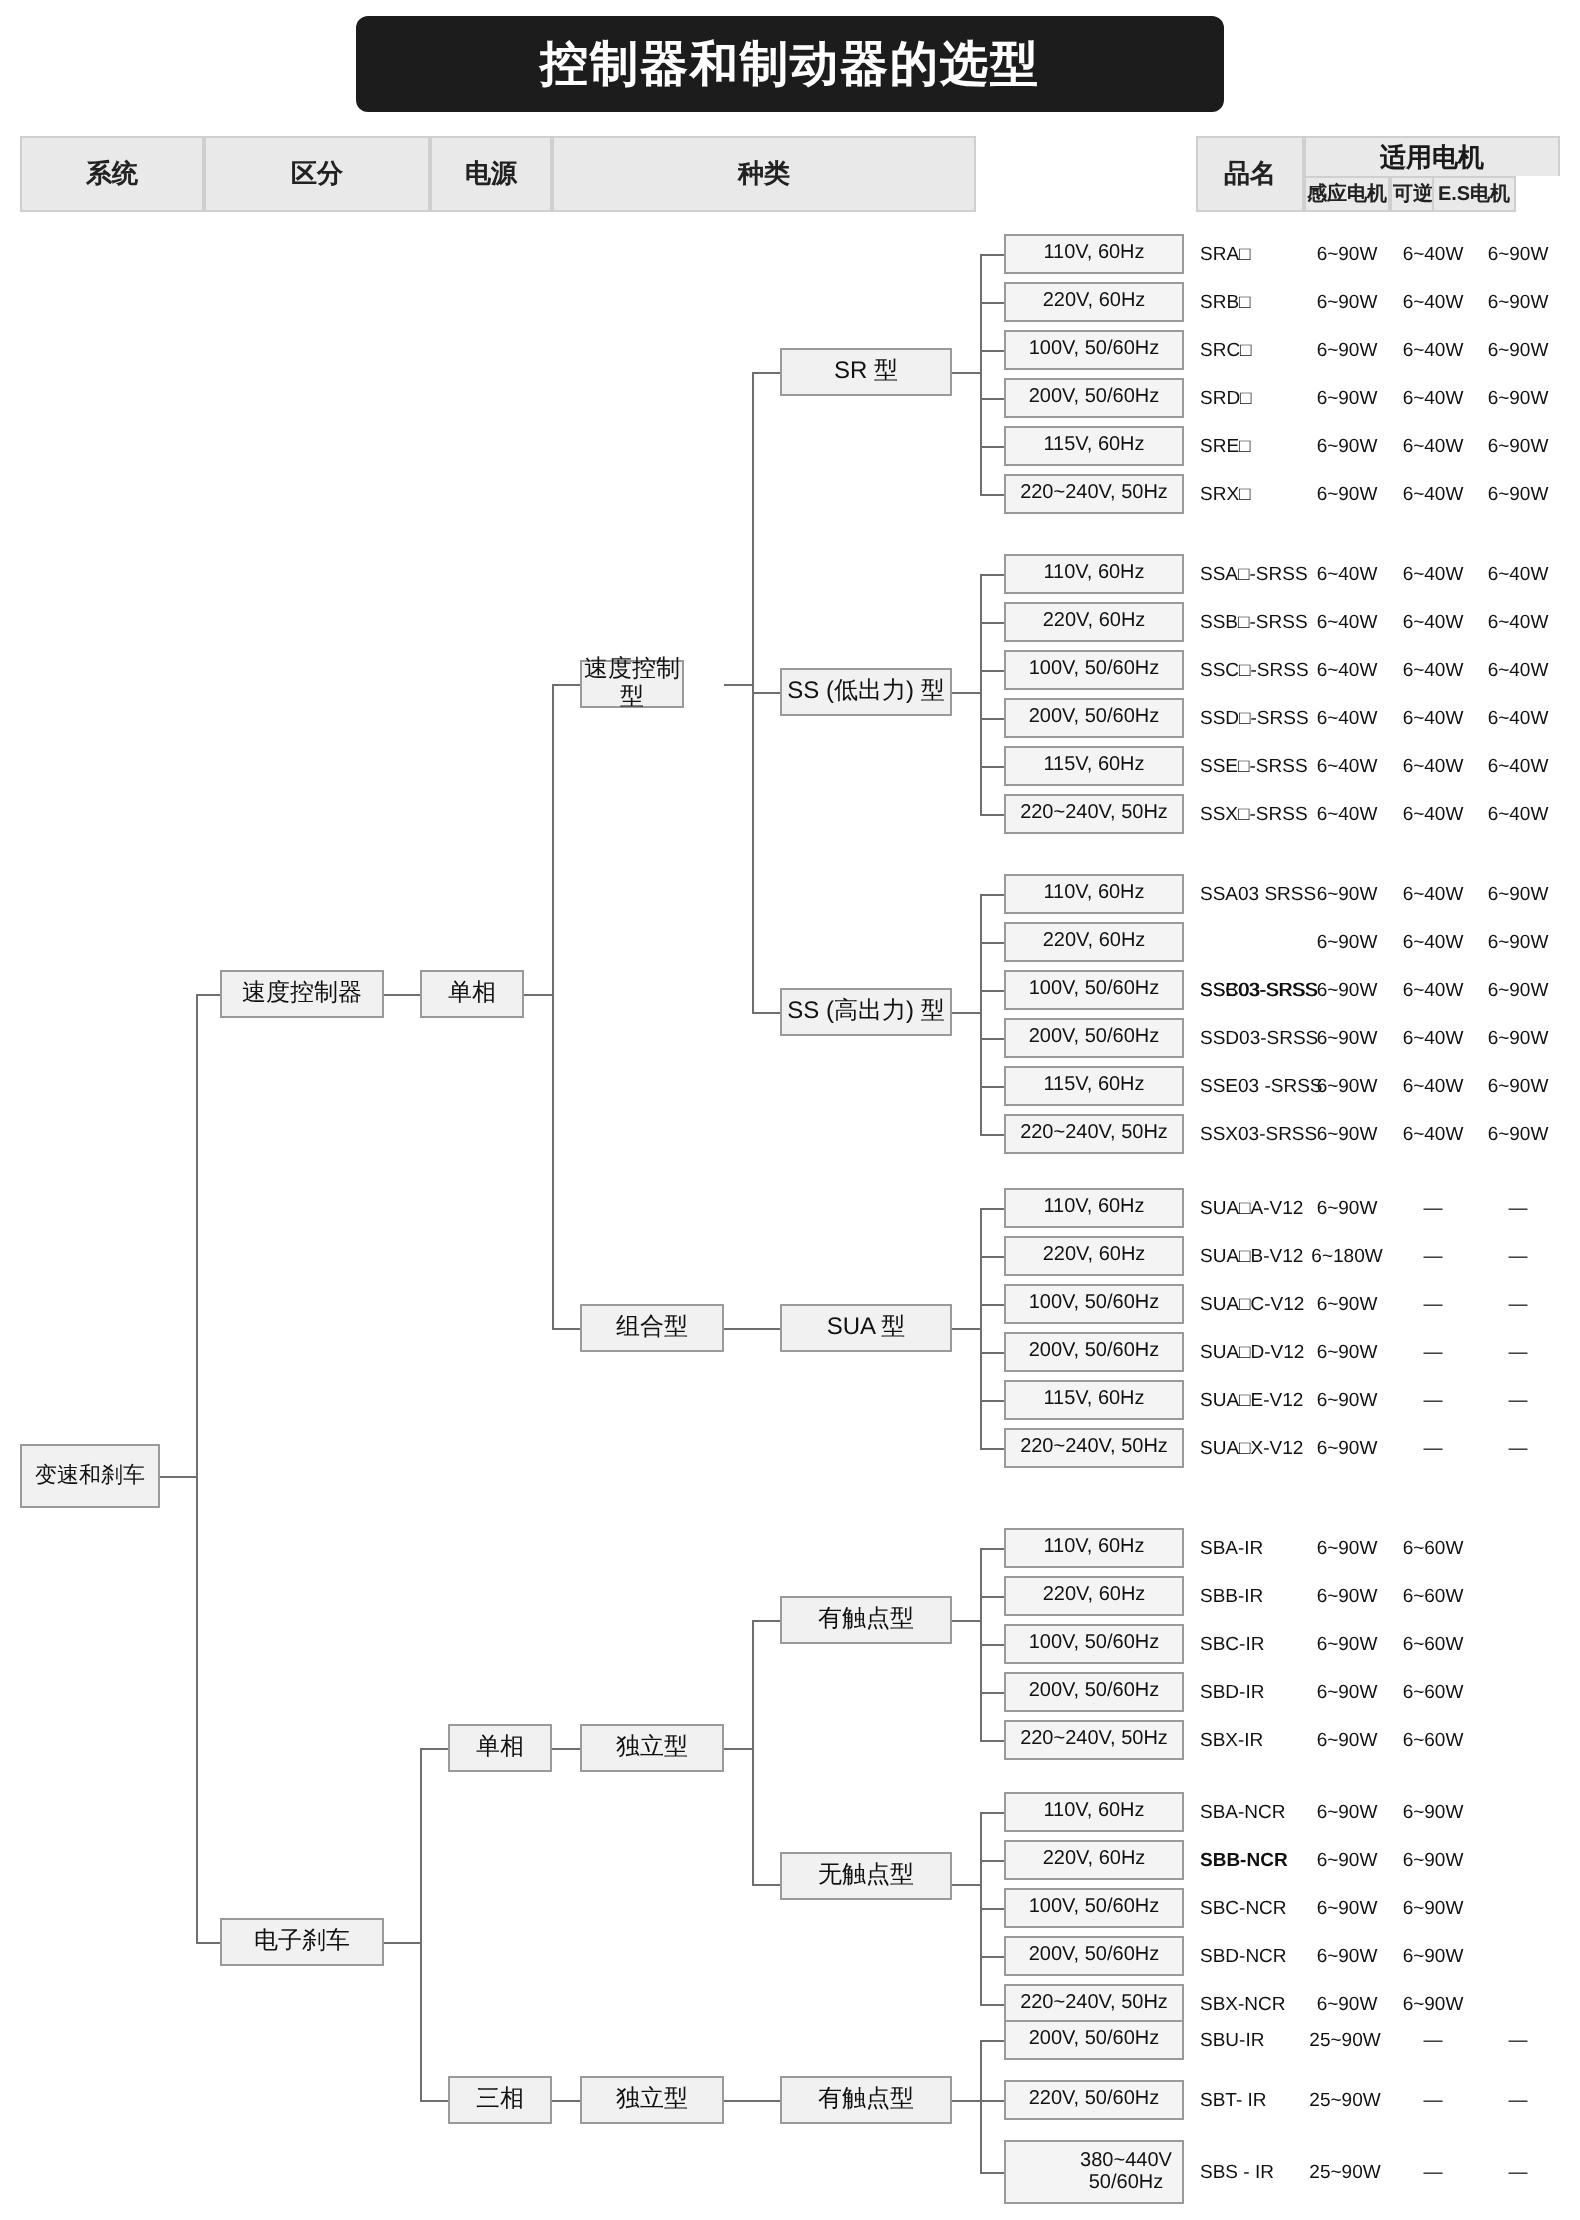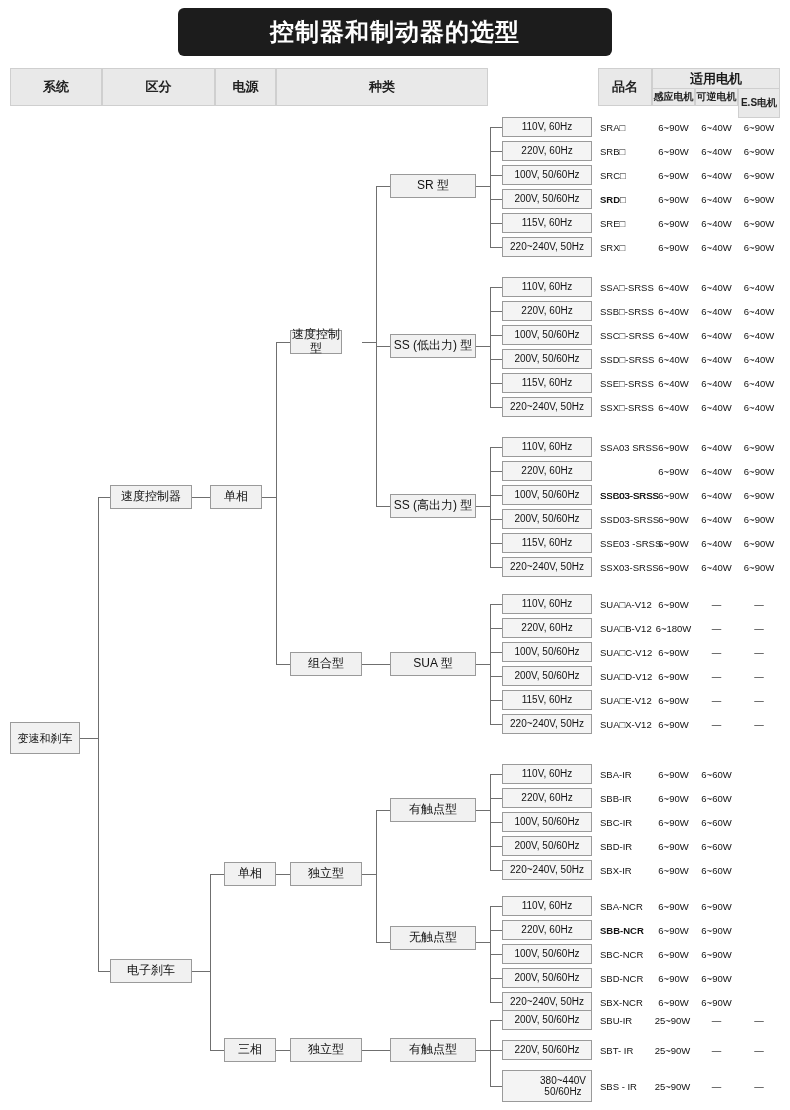--- a/index.html
+++ b/index.html
@@ -64,21 +64,21 @@
 
   <div class="hdr" style="left:10px;top:68px;width:92px;height:38px;">系统</div>
   <div class="hdr" style="left:102px;top:68px;width:113px;height:38px;">区分</div>
   <div class="hdr" style="left:215px;top:68px;width:61px;height:38px;">电源</div>
   <div class="hdr" style="left:276px;top:68px;width:212px;height:38px;">种类</div>
   <div class="hdr" style="left:598px;top:68px;width:54px;height:38px;">品名</div>
 
   <div class="hdr-group-label" style="left:652px;top:68px;width:128px;height:20px;">适用电机</div>
   <div class="hdr sub" style="left:652px;top:88px;width:43px;height:18px;">感应电机</div>
   <div class="hdr sub" style="left:695px;top:88px;width:43px;height:18px;">可逆电机</div>
-  <div class="hdr sub" style="left:738px;top:88px;width:42px;height:30px;">E.S电机</div>
+  <div class="hdr sub" style="left:716px;top:88px;width:42px;height:18px;">E.S电机</div>
 
   <div class="box root" style="left:10px;top:722px;width:70px;height:32px;">变速和刹车</div>
 
   <div class="ln h" style="left:80px;top:738px;width:18px;"></div>
   <div class="ln v" style="left:98px;top:497px;height:475px;"></div>
 
   <div class="ln h" style="left:98px;top:497px;width:12px;"></div>
   <div class="box" style="left:110px;top:485px;width:82px;height:24px;">速度控制器</div>
 
   <div class="ln h" style="left:98px;top:971px;width:12px;"></div>
@@ -141,21 +141,21 @@
 
   <div class="ln h" style="left:490px;top:175px;width:12px;"></div>
   <div class="box volt" style="left:502px;top:165px;width:90px;height:20px;">100V, 50/60Hz</div>
   <div class="cell left" style="left:600px;top:165px;width:52px;height:20px;">SRC□</div>
   <div class="cell center" style="left:652px;top:165px;width:43px;height:20px;">6~90W</div>
   <div class="cell center" style="left:695px;top:165px;width:43px;height:20px;">6~40W</div>
   <div class="cell center" style="left:738px;top:165px;width:42px;height:20px;">6~90W</div>
 
   <div class="ln h" style="left:490px;top:199px;width:12px;"></div>
   <div class="box volt" style="left:502px;top:189px;width:90px;height:20px;">200V, 50/60Hz</div>
-  <div class="cell left" style="left:600px;top:189px;width:52px;height:20px;font-weight:bold;">SRD□</div>
+  <div class="cell left" style="left:600px;top:189px;width:52px;height:20px;">SRD□</div>
   <div class="cell center" style="left:652px;top:189px;width:43px;height:20px;">6~90W</div>
   <div class="cell center" style="left:695px;top:189px;width:43px;height:20px;">6~40W</div>
   <div class="cell center" style="left:738px;top:189px;width:42px;height:20px;">6~90W</div>
 
   <div class="ln h" style="left:490px;top:223px;width:12px;"></div>
   <div class="box volt" style="left:502px;top:213px;width:90px;height:20px;">115V, 60Hz</div>
   <div class="cell left" style="left:600px;top:213px;width:52px;height:20px;">SRE□</div>
   <div class="cell center" style="left:652px;top:213px;width:43px;height:20px;">6~90W</div>
   <div class="cell center" style="left:695px;top:213px;width:43px;height:20px;">6~40W</div>
   <div class="cell center" style="left:738px;top:213px;width:42px;height:20px;">6~90W</div>

